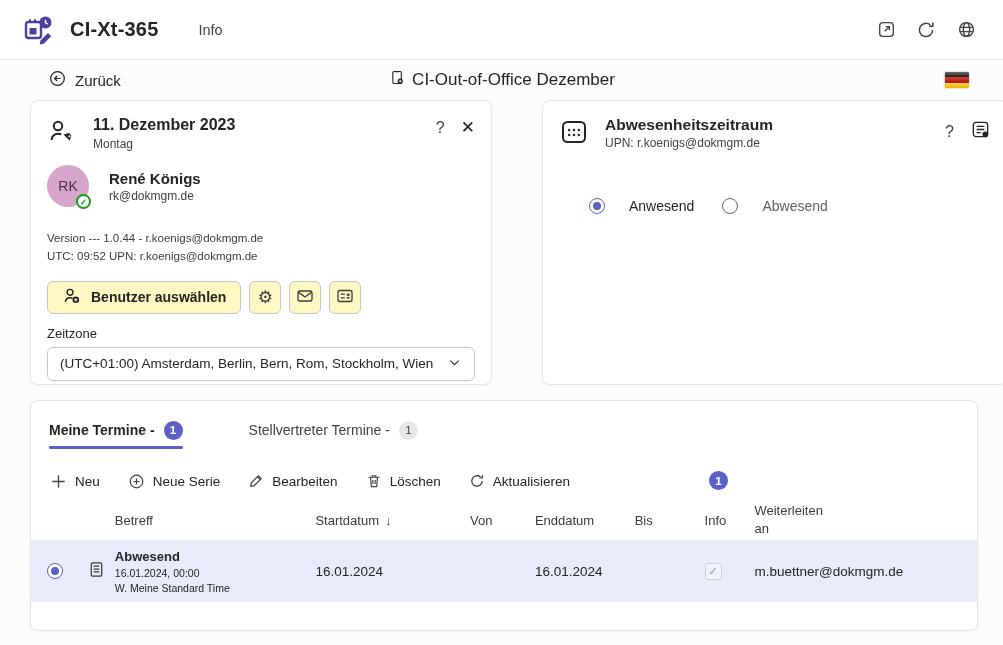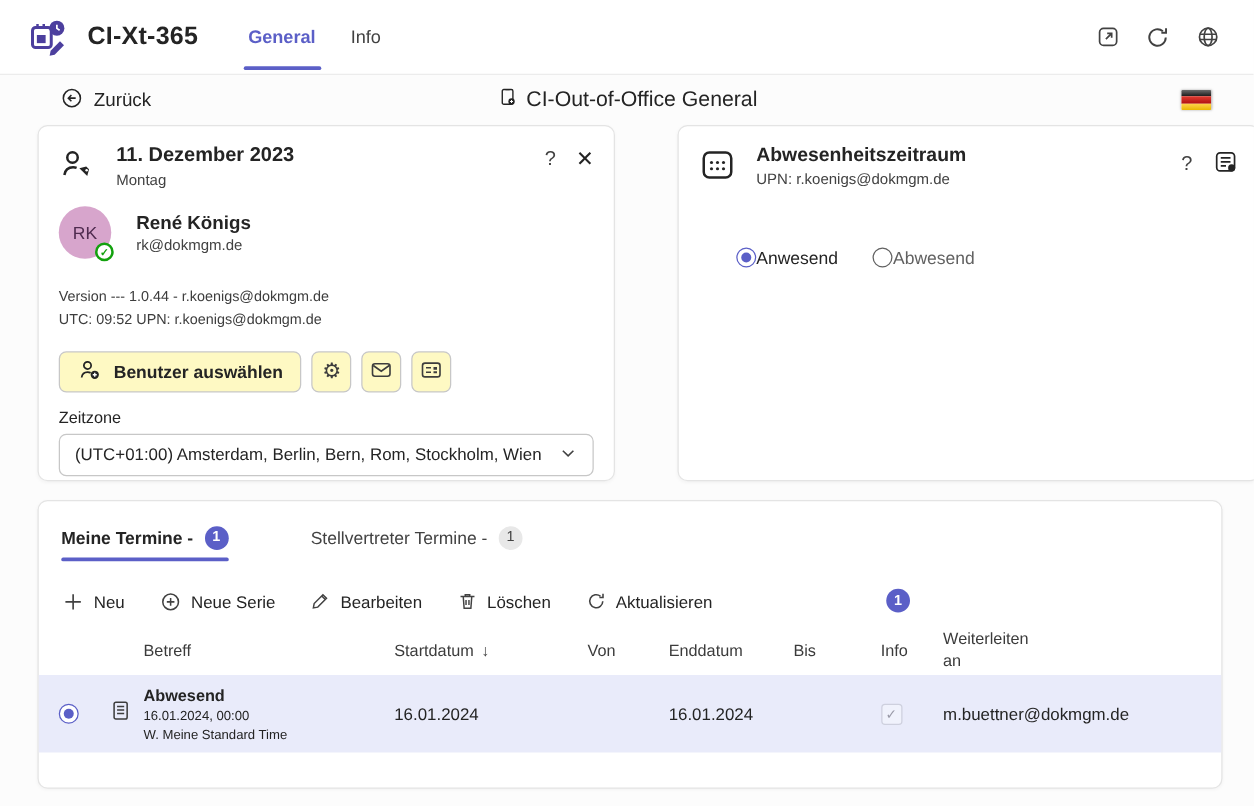--- a/index.html
+++ b/index.html
@@ -71,21 +71,21 @@
     border:1px solid #c7c7c7;border-radius:6px;font-size:14px;font-weight:700;color:#242424;font-family:inherit;}
   .btn-sq{width:32px;height:33px;padding:0;justify-content:center;font-weight:400;}
   .gear-glyph{font-size:17px;line-height:1;color:#3d3d3d;font-family:"DejaVu Sans",sans-serif;}
 
   .field-label{margin-top:12px;font-size:13px;color:#242424;}
   .select{margin-top:6px;height:34px;width:100%;border:1px solid #c7c7c7;border-radius:6px;background:#fff;
     display:flex;align-items:center;justify-content:space-between;padding:0 12px;font-size:13.5px;color:#242424;}
 
   
   .radio-row{display:flex;align-items:center;gap:28px;margin-top:48px;margin-left:30px;}
-  .radio-opt{display:flex;align-items:center;gap:0;font-size:14px;}
+  .radio-opt{display:flex;align-items:center;gap:24px;font-size:14px;}
   .radio{width:16px;height:16px;border-radius:50%;border:1px solid #616161;background:#fff;
     display:inline-flex;align-items:center;justify-content:center;flex:0 0 auto;}
   .radio.selected{border:1.5px solid #5b5fc7;}
   .radio.selected::after{content:"";width:8px;height:8px;border-radius:50%;background:#5b5fc7;}
   .radio-label-on{color:#242424;}
   .radio-label-off{color:#616161;}
 
   
   .apt-tabs{display:flex;gap:66px;padding:0 18px;height:38px;}
   .apt-tab{position:relative;display:flex;align-items:center;gap:9px;font-size:14px;color:#424242;padding-bottom:12px;}
@@ -130,21 +130,20 @@
       <rect x="4" y="9" width="15" height="16" rx="2.5" fill="#fff" stroke="#4c3f9e" stroke-width="2.4"></rect>
       <path d="M8 9V6.2M13 9V6.2" stroke="#4c3f9e" stroke-width="2" fill="none"></path>
       <rect x="7.5" y="15" width="7" height="6.5" fill="#4c3f9e"></rect>
       <circle cx="23.5" cy="9.5" r="6" fill="#4c3f9e"></circle>
       <path d="M23.5 6.8v2.9l2.2 1.5" stroke="#fff" stroke-width="1.4" fill="none"></path>
       <path d="M18.5 27.5l7.5-7.5 3.2 3.2-7.5 7.5-4 .8z" fill="#4c3f9e"></path>
     </svg>
   </span>
   <h1 class="app-title">CI-Xt-365</h1>
   <nav class="top-tabs">
-    <div class="top-tab active clickable">General</div>
     <div class="top-tab clickable">Info</div>
   </nav>
   <div class="topbar-right">
     <button class="icon-btn clickable">
       <span>
         <svg viewBox="0 0 20 20" width="21" height="21" fill="none" stroke="#424242" stroke-width="1.3">
           <rect x="3.5" y="3.5" width="13" height="13" rx="3"></rect>
             <path d="M8.3 11.7l4.2-4.2M9.3 7.3h3.4v3.4"></path>
         </svg>
       </span>
@@ -181,21 +180,21 @@
   </div>
   <div class="subbar-title">
     <span>
       <svg viewBox="0 0 20 20" width="17" height="17" fill="none" stroke="#242424" stroke-width="1.3">
         <rect x="5" y="3" width="10" height="14" rx="1.5"></rect>
           <path d="M8 3.2h4"></path>
         <circle cx="13.7" cy="14.3" r="3" fill="#242424" stroke="none"></circle>
         <path d="M13.7 12.9v2.8M12.3 14.3h2.8" stroke="#fff" stroke-width="1"></path>
       </svg>
     </span>
-    <span>CI-Out-of-Office General</span>
+    <span>CI-Out-of-Office Dezember</span>
   </div>
   <div class="flag clickable">
     <div class="f1"></div>
       <div class="f2"></div>
       <div class="f3"></div>
   </div>
 </div>
 
 <section class="card card-user">
   <div class="card-head">

